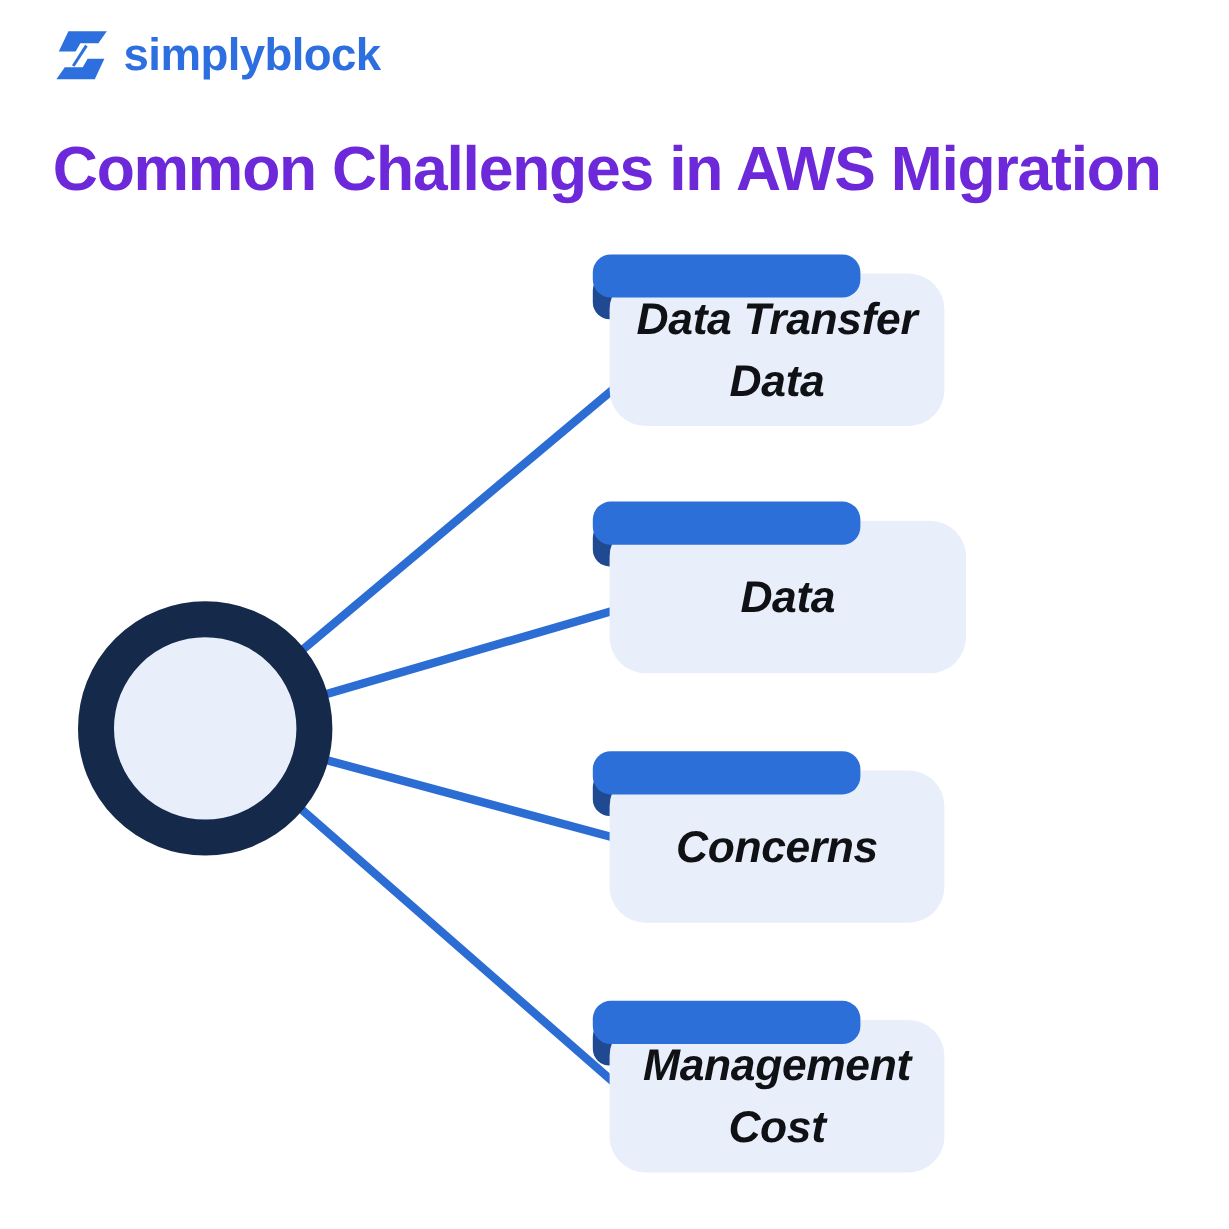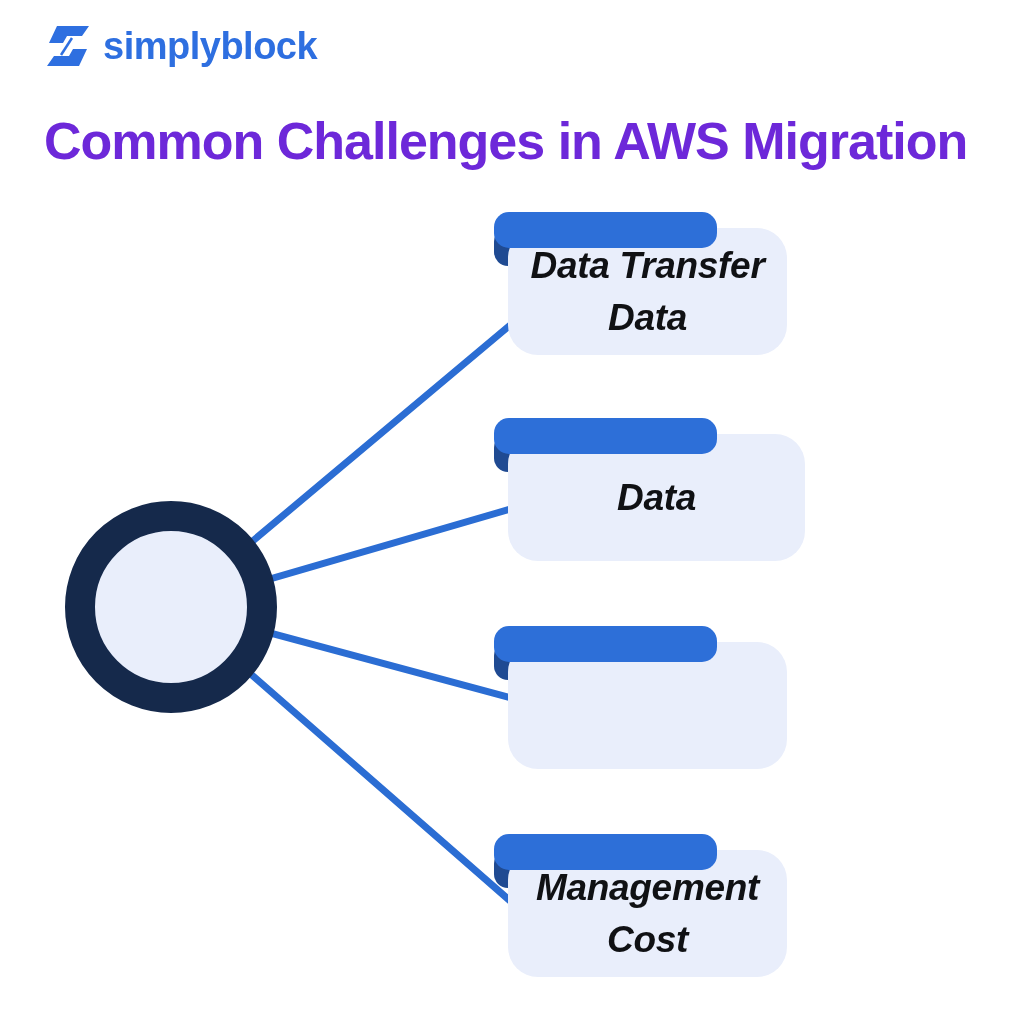--- a/index.html
+++ b/index.html
@@ -161,20 +161,21 @@
     <div class="card-label">
       <span>Data</span>
     </div>
   </div>
 
   <div class="card pos-3">
     <div class="card-fold"></div>
     <div class="card-body"></div>
     <div class="card-tab"></div>
     <div class="card-label">
+      <span>Concerns</span>
     </div>
   </div>
 
   <div class="card pos-4">
     <div class="card-fold"></div>
     <div class="card-body"></div>
     <div class="card-tab"></div>
     <div class="card-label">
       <span>Management</span>
       <span>Cost</span>

